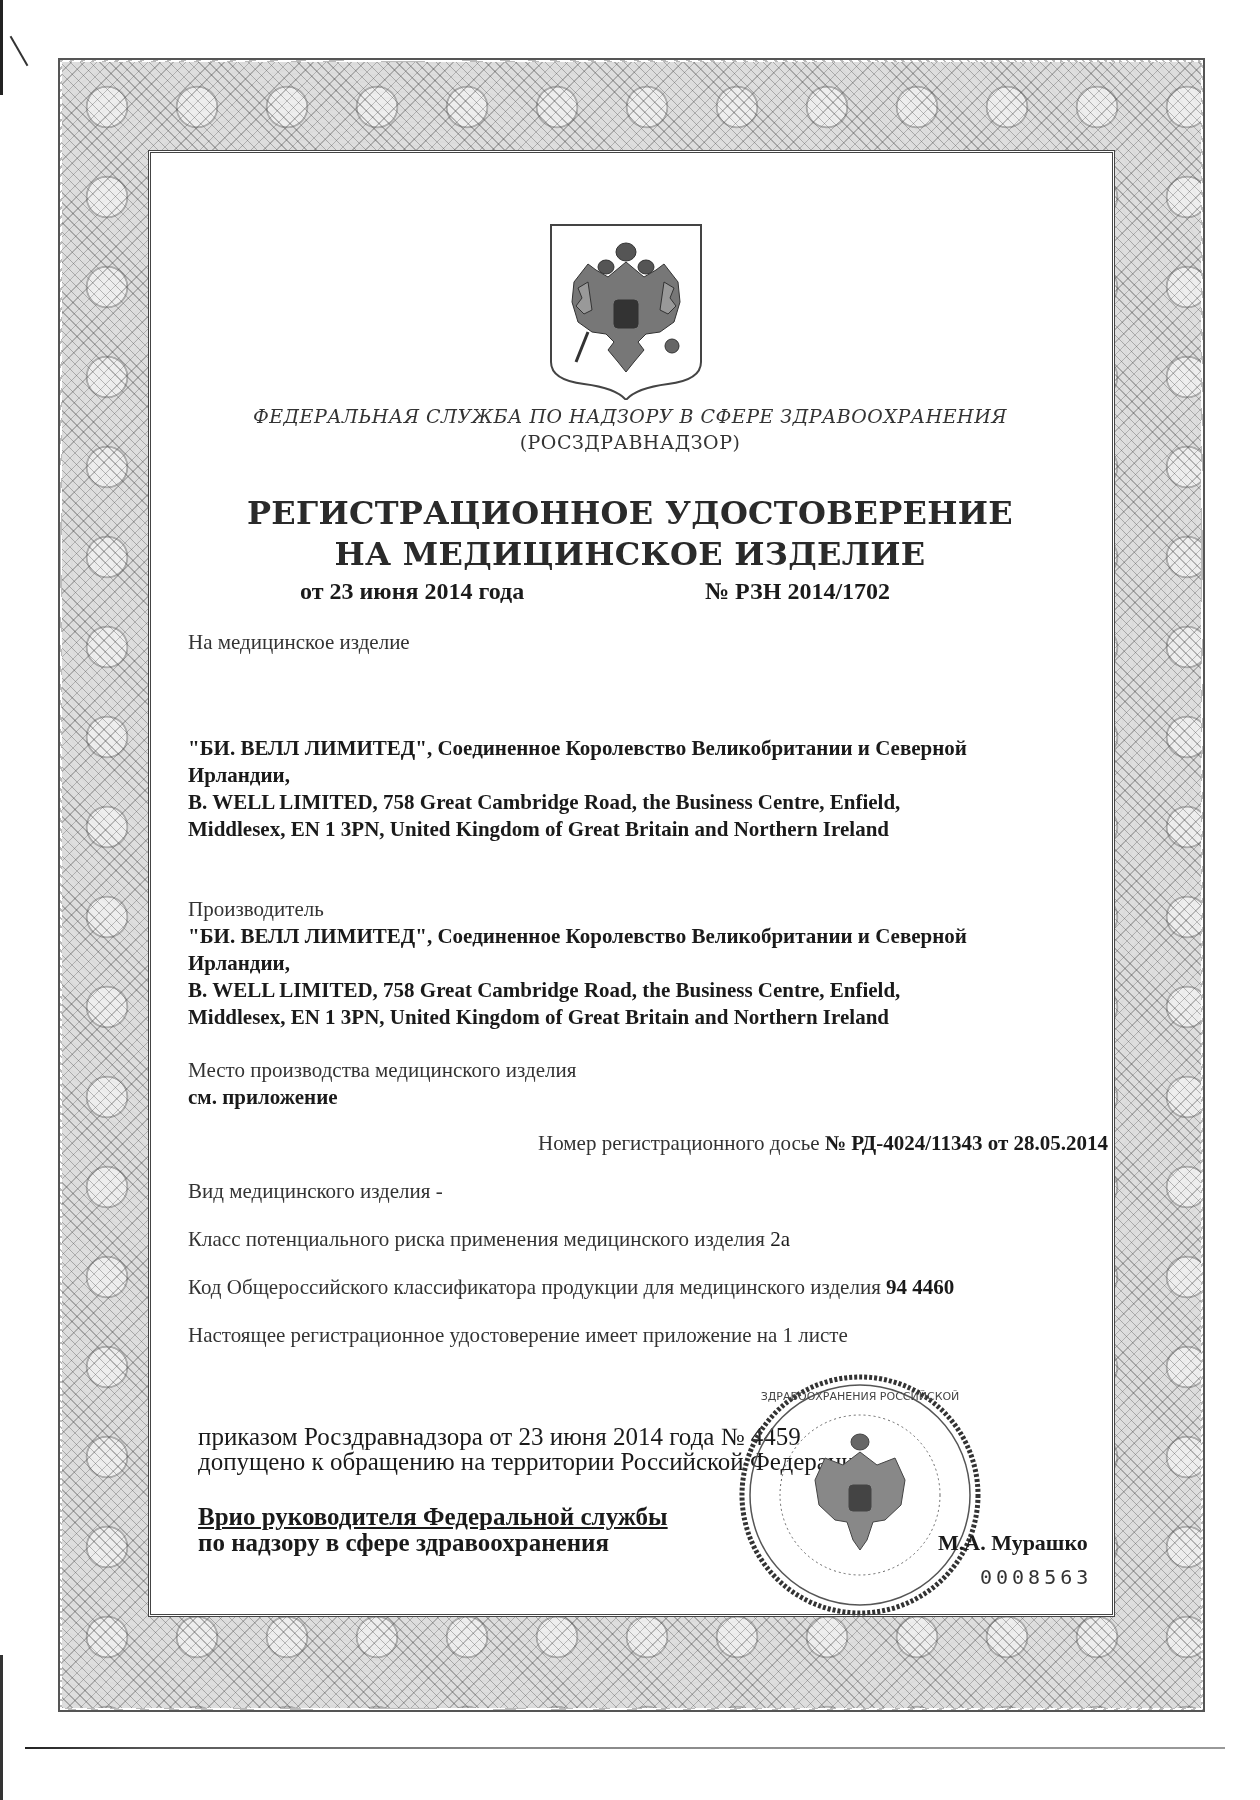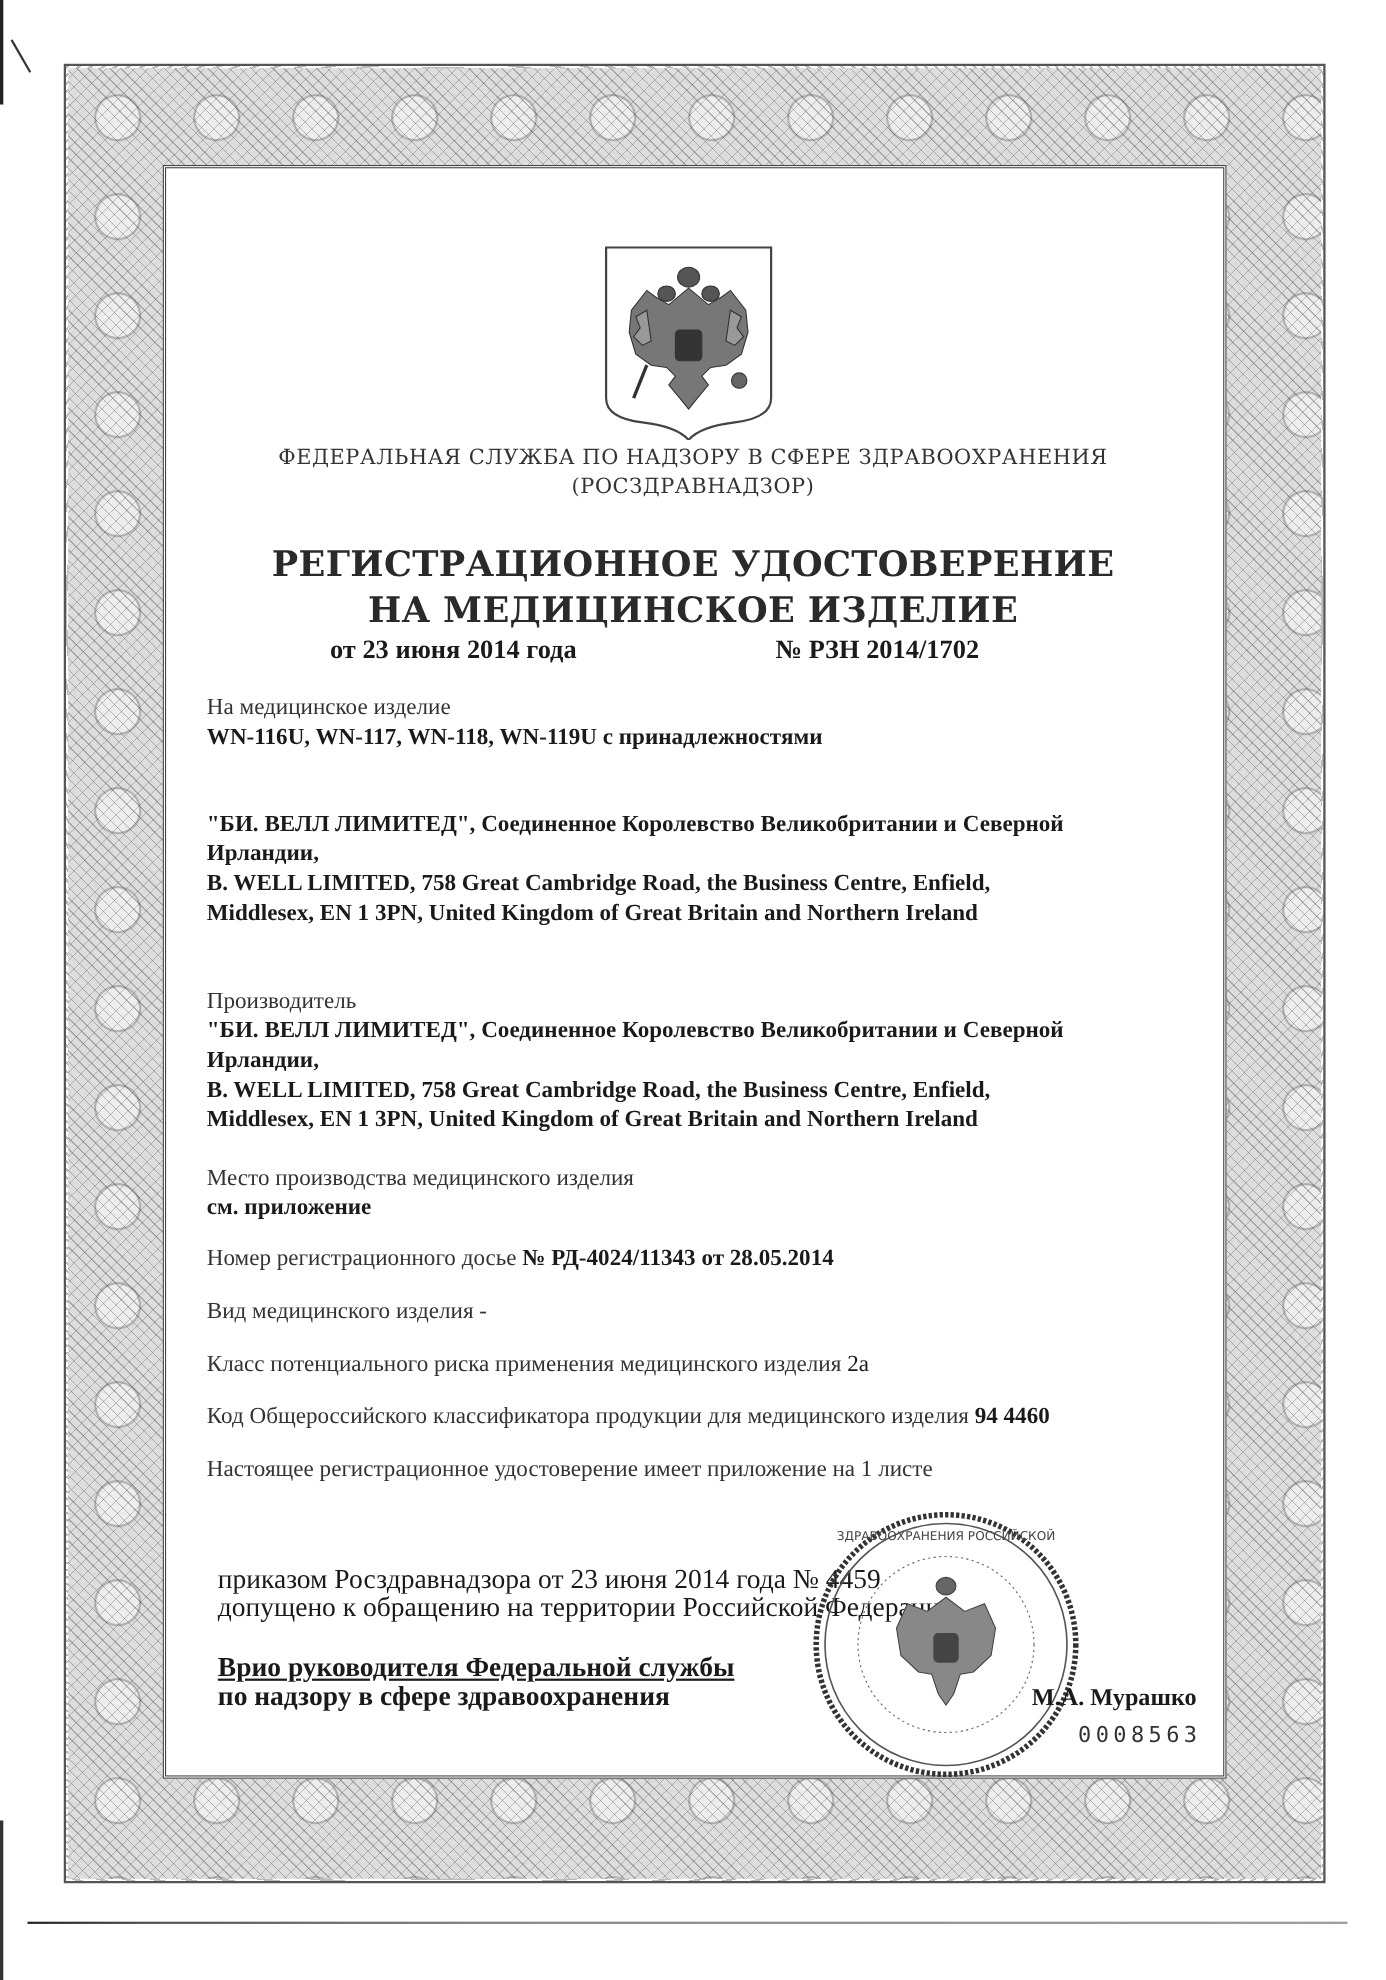--- a/index.html
+++ b/index.html
@@ -107,34 +107,33 @@
       <path d="M78 40 L60 55 L48 48 L40 42 L26 60 L24 80 L30 100 L44 110 L58 112 L66 120 L60 128 L70 140 L78 150 L86 140 L96 128 L90 120 L98 112 L112 110 L126 100 L132 80 L130 60 L116 42 L108 48 L96 55 Z" fill="#777"></path>
       <path d="M40 60 L30 66 L34 76 L28 84 L36 92 L44 88 Z" fill="#999"></path>
       <path d="M116 60 L126 66 L122 76 L128 84 L120 92 L112 88 Z" fill="#999"></path>
       <rect x="66" y="78" width="24" height="28" rx="4" fill="#333"></rect>
       <line x1="40" y1="110" x2="28" y2="140" stroke="#333" stroke-width="3"></line>
       <circle cx="124" cy="124" r="7" fill="#666"></circle>
     </g>
   </svg>
 </div>
 
-<div class="agency" style="top:405px;">ФЕДЕРАЛЬНАЯ СЛУЖБА ПО НАДЗОРУ В СФЕРЕ ЗДРАВООХРАНЕНИЯ</div>
+<div class="agency" style="top:405px;font-style:italic;">ФЕДЕРАЛЬНАЯ СЛУЖБА ПО НАДЗОРУ В СФЕРЕ ЗДРАВООХРАНЕНИЯ</div>
 <div class="agency" style="top:431px;">(РОСЗДРАВНАДЗОР)</div>
 
 <div class="title" style="top:494px;">РЕГИСТРАЦИОННОЕ УДОСТОВЕРЕНИЕ</div>
 <div class="title" style="top:535px;">НА МЕДИЦИНСКОЕ ИЗДЕЛИЕ</div>
 
 <div class="dateline">
   <span class="d">от 23 июня 2014 года</span>
   <span class="n">№ РЗН 2014/1702</span>
 </div>
 
 <div class="body-text" style="top:629px;">
   <span class="line label">На медицинское изделие</span>
-  <span class="line b">WN-116U, WN-117, WN-118, WN-119U с принадлежностями</span>
 </div>
 
 <div class="body-text" style="top:735px;">
   <span class="line b">"БИ. ВЕЛЛ ЛИМИТЕД", Соединенное Королевство Великобритании и Северной</span>
   <span class="line b">Ирландии,</span>
   <span class="line b">B. WELL LIMITED, 758 Great Cambridge Road, the Business Centre, Enfield,</span>
   <span class="line b">Middlesex, EN 1 3PN, United Kingdom of Great Britain and Northern Ireland</span>
 </div>
 
 <div class="body-text" style="top:896px;">
@@ -143,21 +142,21 @@
   <span class="line b">Ирландии,</span>
   <span class="line b">B. WELL LIMITED, 758 Great Cambridge Road, the Business Centre, Enfield,</span>
   <span class="line b">Middlesex, EN 1 3PN, United Kingdom of Great Britain and Northern Ireland</span>
 </div>
 
 <div class="body-text" style="top:1057px;">
   <span class="line label">Место производства медицинского изделия</span>
   <span class="line b">см. приложение</span>
 </div>
 
-<div class="body-text" style="top:1130px;">
+<div class="body-text" style="top:1130px;text-align:right;">
   <span class="line">
     <span class="label">Номер регистрационного досье</span>
     <span class="b">№ РД-4024/11343 от 28.05.2014</span>
   </span>
 </div>
 
 <div class="body-text" style="top:1178px;">
   <span class="line label">Вид медицинского изделия -</span>
 </div>
 

